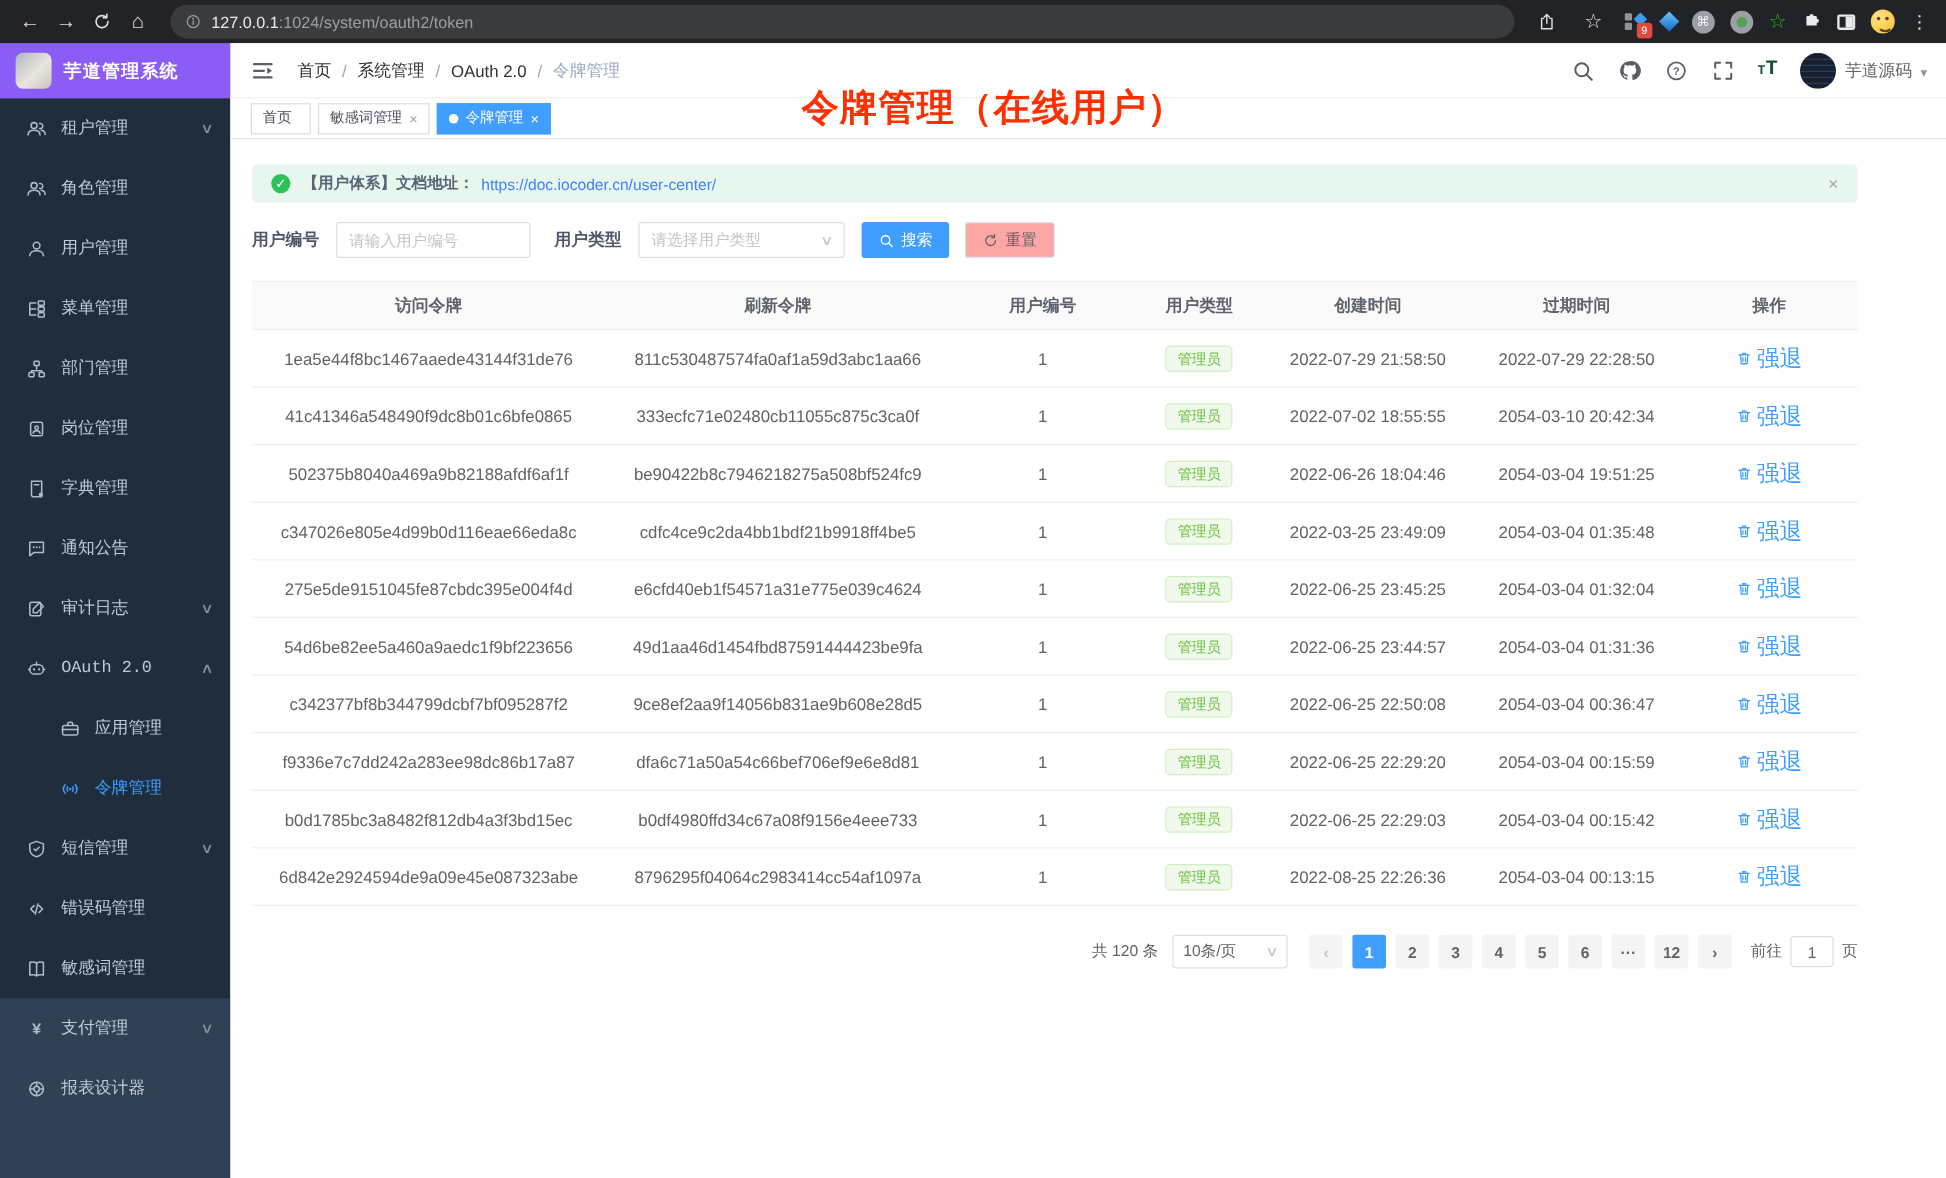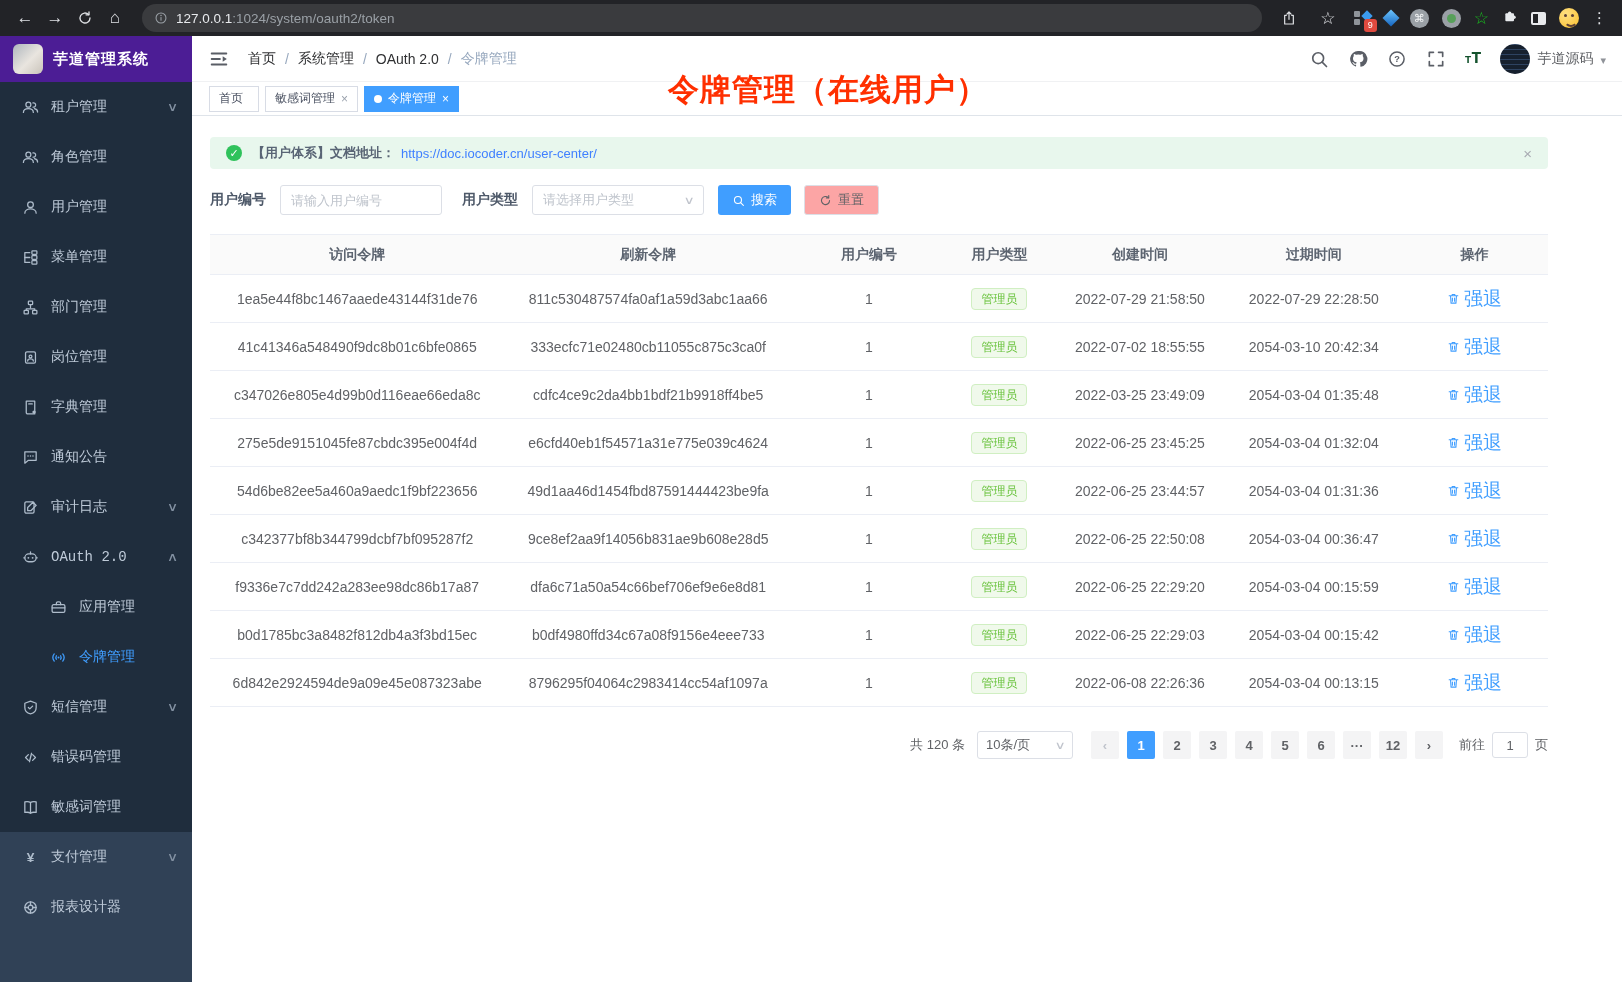--- a/index.html
+++ b/index.html
@@ -35,21 +35,21 @@
   .emoji { width:20px; height:20px; border-radius:50%; background:radial-gradient(circle at 35% 30%,#ffe082,#fbc02d); position:relative; }
   .emoji::before { content:""; position:absolute; left:5px; top:6px; width:3px; height:3px; border-radius:50%;
                    background:#5d4037; box-shadow:7px 0 0 #5d4037; }
   .emoji::after { content:""; position:absolute; left:5px; top:9px; width:10px; height:6px;
                   border:2px solid transparent; border-bottom:2px solid #5d4037; border-radius:0 0 8px 8px; }
   .dots { color:#dfe1e5; font-size:15px; letter-spacing:1px; }
 
   
   .app { display:flex; height:946px; }
   .sidebar { width:192px; background:#1f2d3d; display:flex; flex-direction:column; flex:none; }
-  .logo { height:46px; background:#4c1d95; display:flex; align-items:center; padding:4px 13px; gap:10px; flex:none; }
+  .logo { height:46px; background:#8b5cf6; display:flex; align-items:center; padding:4px 13px; gap:10px; flex:none; }
   .logo-img { width:30px; height:30px; border-radius:6px; flex:none;
               background:linear-gradient(135deg,#aeb6bd 0%,#e9e5df 55%,#c9c3ba 100%); }
   .logo-title { color:#fff; font-size:15px; font-weight:700; letter-spacing:1px; }
   .menu { list-style:none;font-family:Liberation Mono, monospace; }
   .menu-bottom { background:#304156; flex:1; }
   .mi { height:50px; display:flex; align-items:center; padding:0 16px 0 22px; gap:12px;
         color:#bfcbd9; font-size:14px; cursor:pointer; }
   .mi .ic { width:17px; height:17px; flex:none; color:#aebccb; }
   .mi .ic svg { width:100%; height:100%; }
   .mi.sub { padding-left:50px; }
@@ -643,20 +643,34 @@
     <td class="c-created">2022-07-02 18:55:55</td>
     <td class="c-expires">2054-03-10 20:42:34</td>
     <td><span class="act">
                   <svg>
                     <use href="#i-trash"></use>
                   </svg>
                   <span class="alabel">强退</span>
                 </span></td>
   </tr>
 
+  <tr>
+    <td class="c-access">502375b8040a469a9b82188afdf6af1f</td>
+    <td class="c-refresh">be90422b8c7946218275a508bf524fc9</td>
+    <td class="c-uid">1</td>
+    <td><span class="badge">管理员</span></td>
+    <td class="c-created">2022-06-26 18:04:46</td>
+    <td class="c-expires">2054-03-04 19:51:25</td>
+    <td><span class="act">
+                  <svg>
+                    <use href="#i-trash"></use>
+                  </svg>
+                  <span class="alabel">强退</span>
+                </span></td>
+  </tr>
 
   <tr>
     <td class="c-access">c347026e805e4d99b0d116eae66eda8c</td>
     <td class="c-refresh">cdfc4ce9c2da4bb1bdf21b9918ff4be5</td>
     <td class="c-uid">1</td>
     <td><span class="badge">管理员</span></td>
     <td class="c-created">2022-03-25 23:49:09</td>
     <td class="c-expires">2054-03-04 01:35:48</td>
     <td><span class="act">
                   <svg>
@@ -739,21 +753,21 @@
                   </svg>
                   <span class="alabel">强退</span>
                 </span></td>
   </tr>
 
   <tr>
     <td class="c-access">6d842e2924594de9a09e45e087323abe</td>
     <td class="c-refresh">8796295f04064c2983414cc54af1097a</td>
     <td class="c-uid">1</td>
     <td><span class="badge">管理员</span></td>
-    <td class="c-created">2022-06-08 22:26:36</td>
+    <td class="c-created">2022-08-25 22:26:36</td>
     <td class="c-expires">2054-03-04 00:13:15</td>
     <td><span class="act">
                   <svg>
                     <use href="#i-trash"></use>
                   </svg>
                   <span class="alabel">强退</span>
                 </span></td>
   </tr>
 </tbody>
       </table>

